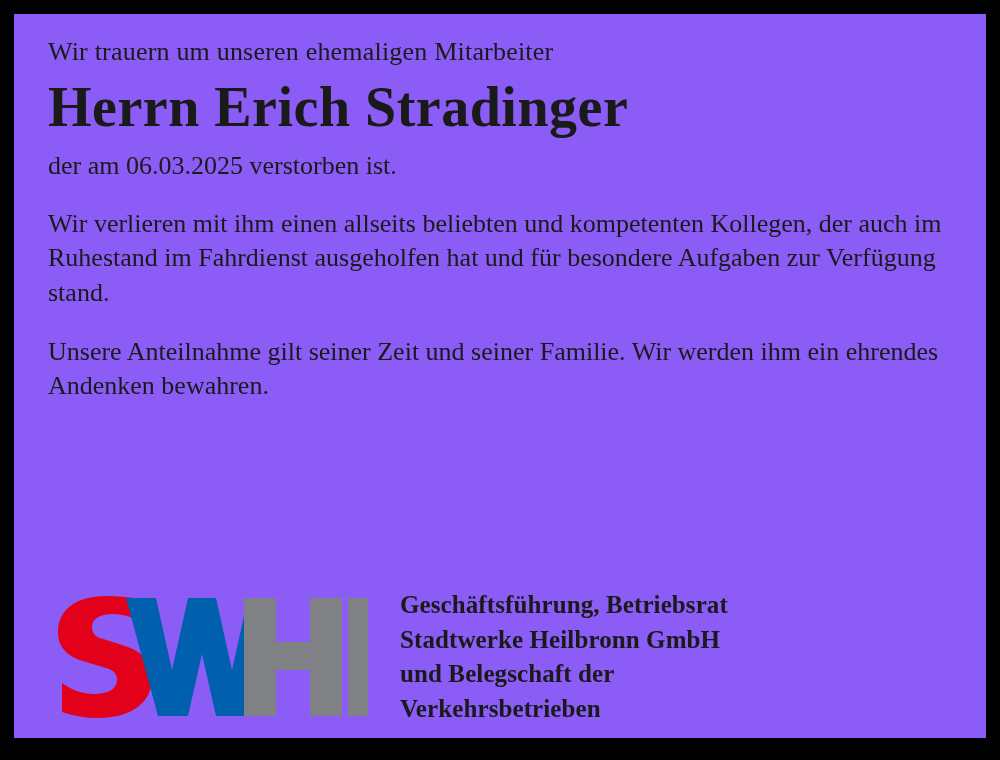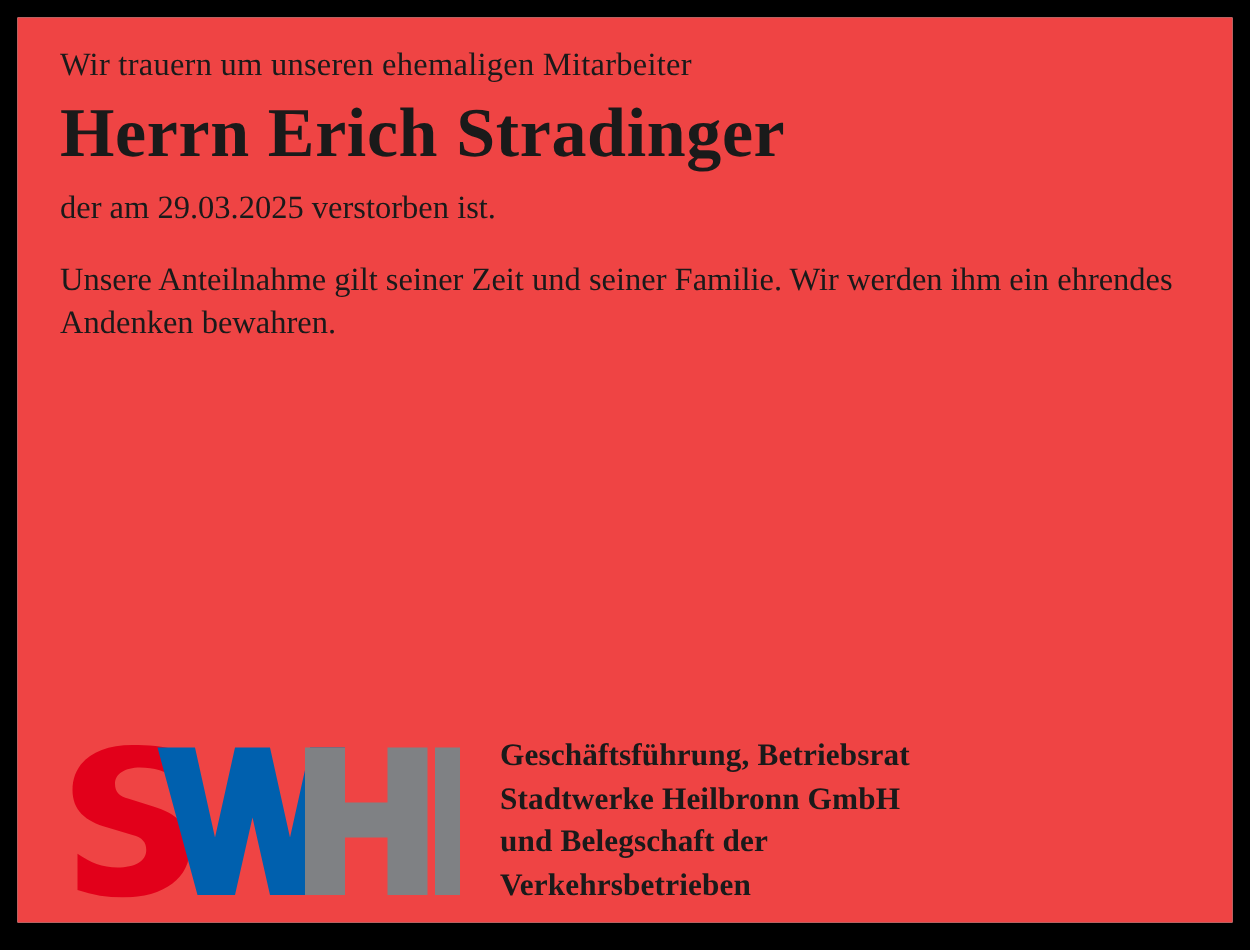--- a/index.html
+++ b/index.html
@@ -26,21 +26,21 @@
     border-bottom: 22px solid #000000;
     border-left: 14px solid #000000;
     border-right: 14px solid #000000;
     background: #ffffff;
   }
 
   #obituary-inner {
     position: relative;
     width: 100%;
     height: 100%;
-    background: #ef4444;
+    background: #8b5cf6;
     box-sizing: border-box;
     padding: 22px 20px 0 34px;
   }
 
   .intro-line {
     font-size: 26px;
     line-height: 1.2;
     letter-spacing: 0.2px;
     margin: 0 0 4px 0;
   }
@@ -112,23 +112,24 @@
 </head>
 <body>
 
 <div id="obituary-frame">
   <div id="obituary-inner">
 
     <p class="intro-line">Wir trauern um unseren ehemaligen Mitarbeiter</p>
 
     <h1 class="deceased-name">Herrn Erich Stradinger</h1>
 
-    <p class="death-line">der am 29.03.2025 verstorben ist.</p>
+    <p class="death-line">der am 06.03.2025 verstorben ist.</p>
 
 
+    <p class="body-par">Wir verlieren mit ihm einen allseits beliebten und kompetenten Kollegen, der auch im Ruhestand im Fahrdienst ausgeholfen hat und für besondere Aufgaben zur Verfügung stand.</p>
 
     <p class="body-par">Unsere Anteilnahme gilt seiner Zeit und seiner Familie. Wir werden ihm ein ehrendes Andenken bewahren.</p>
 
     <div id="signature-block">
 
       <div id="logo-area">
         <svg id="logo-svg" width="320" height="130" viewBox="0 0 320 130" xmlns="http://www.w3.org/2000/svg">
 
           <path d="M58 8 C28 8 10 22 10 44 C10 60 20 69 38 74 L58 80 C66 82 69 86 69 92 C69 101 60 106 46 106 C34 106 24 102 14 95 L14 124 C26 128 38 130 50 130 C84 130 104 114 104 90 C104 73 94 63 74 57 L55 51 C47 49 44 45 44 39 C44 31 52 26 64 26 C75 26 85 29 94 35 L94 12 C83 9 70 8 58 8 Z" fill="#e2001a"></path>
 

